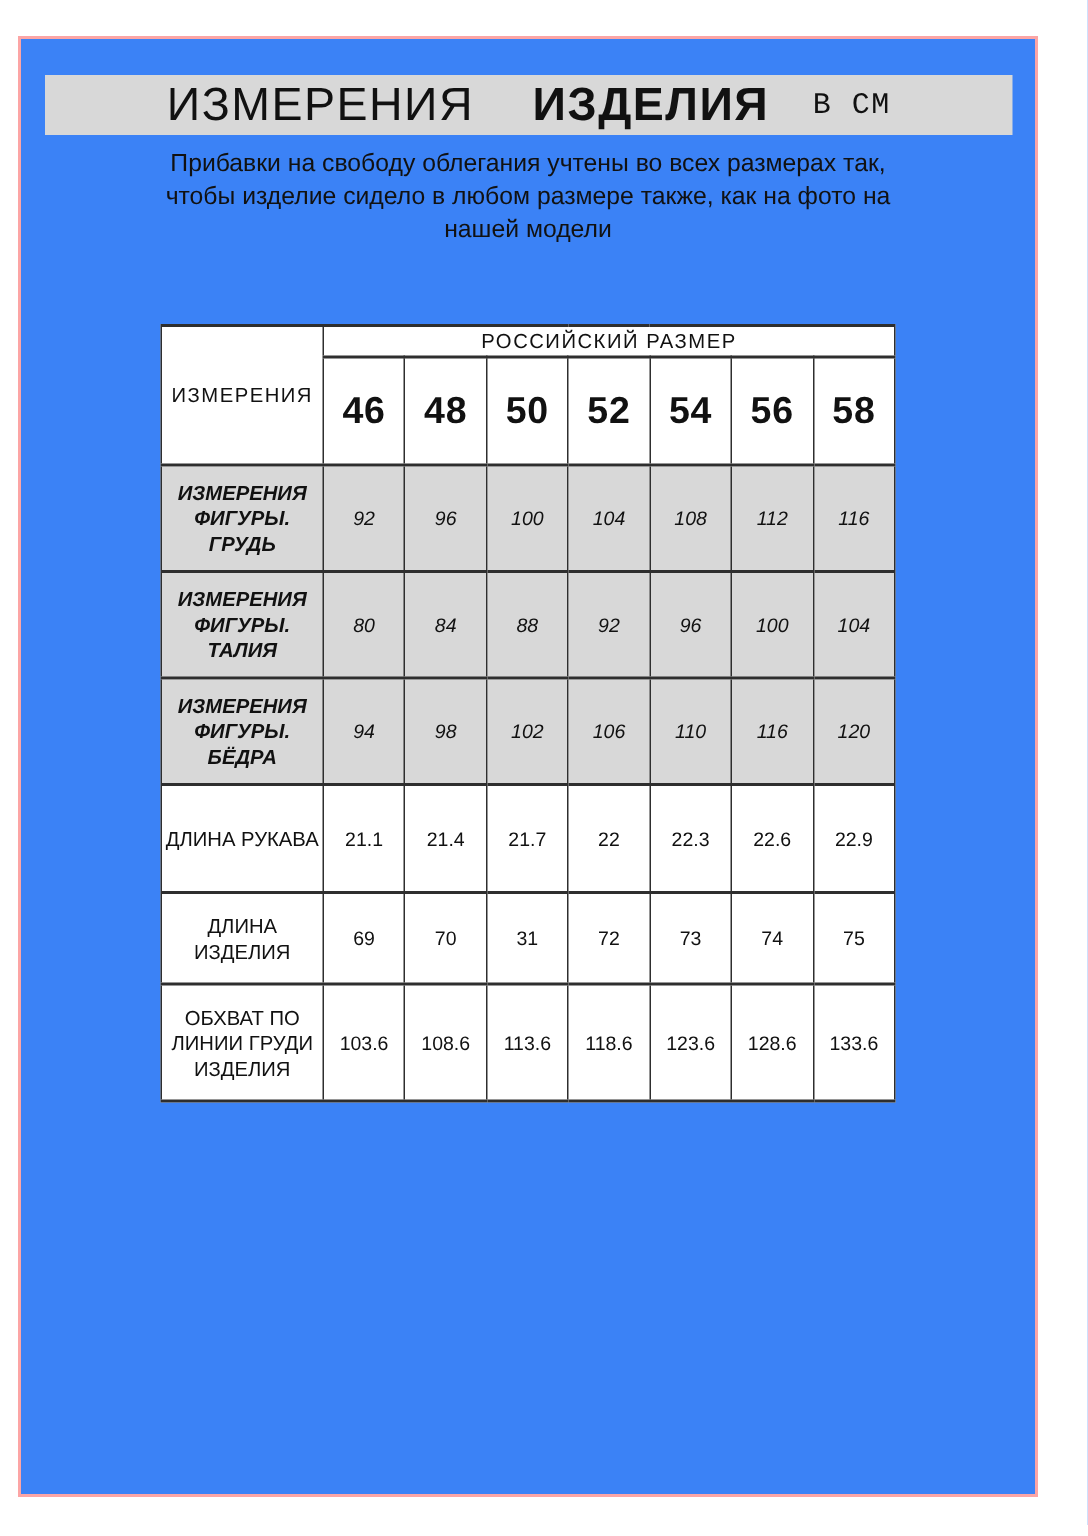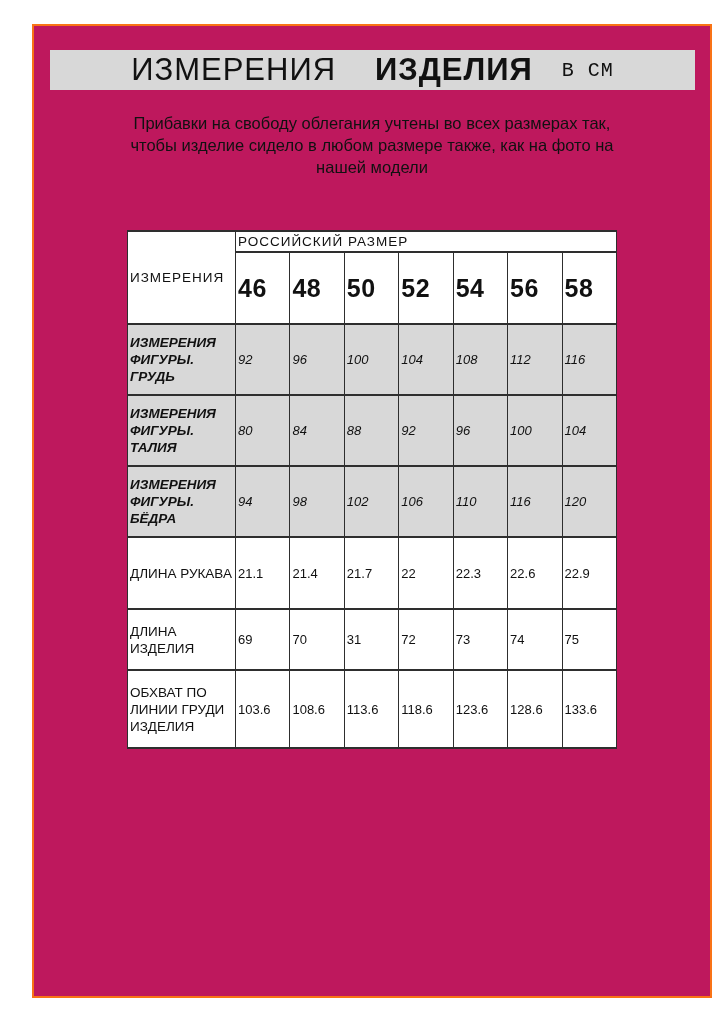--- a/index.html
+++ b/index.html
@@ -4,61 +4,62 @@
 <style>
   html, body { margin: 0; padding: 0; }
   body {
     width: 725px; height: 1024px;
     background: #ffffff;
     font-family: "Liberation Sans", sans-serif;
     color: #111;
   }
   .page { position: relative; width: 725px; height: 1024px; overflow: hidden; background: #fff; }
   .frame {
-    position: absolute; left: 32px; top: 24px;
+    position: absolute; left: 12px; top: 24px;
     width: 676px; height: 970px;
-    border: 2px solid #f97316;
-    background: #be185d;
+    border: 2px solid #fca5a5;
+    background: #3b82f6;
   }
   .title-bar {
     margin: 24px 15px 0 16px;
     height: 40px;
     background: #d8d8d8;
     display: flex; align-items: center; justify-content: center;
     white-space: nowrap;
   }
   .title-bar .t1 { font-size: 31px; font-weight: 400; letter-spacing: 1px; }
   .title-bar .t2 { font-size: 31px; font-weight: 700; margin-left: 39px; letter-spacing: 1px; }
   .title-bar .t3 { font-size: 20px; font-weight: 400; margin-left: 29px; letter-spacing: 1px; font-family: Liberation Mono, monospace; }
   .article {
     margin-top: 8px;
     text-align: center;
     font-size: 21px;
     line-height: 24px;
   }
   .intro {
-    margin-top: 22px;
+    margin-top: 8px;
     text-align: center;
     font-size: 16.5px;
     line-height: 22px;
     white-space: pre-line;
   }
   table.size-table {
     border-collapse: collapse;
     table-layout: fixed;
     width: 490px;
     margin: 52px auto 0 auto;
     background: #fff;
   }
   table.size-table col.c0 { width: 108px; }
   table.size-table td {
     border-left: 1px solid #2e2e2e;
     border-right: 1px solid #2e2e2e;
     border-top: 2px solid #2e2e2e;
     border-bottom: 2px solid #2e2e2e;
+    text-align: center;
     vertical-align: middle;
     padding: 2px;
     overflow: hidden;
   }
   tr.r-group td { height: 13px; font-size: 13.5px; letter-spacing: 1px; }
   tr.r-sizes td { height: 66px; font-size: 25px; font-weight: 800; letter-spacing: 0.5px; }
   td.corner { font-size: 15px; letter-spacing: 0.5px; font-weight: 400; }
   tr.r-data td.label {
     font-size: 13.5px;
     line-height: 17px;

